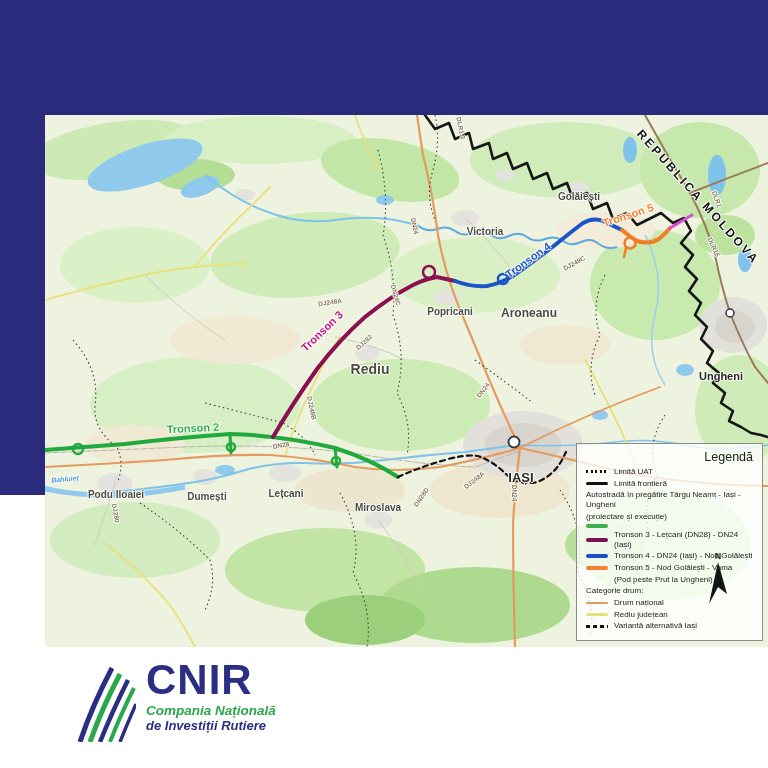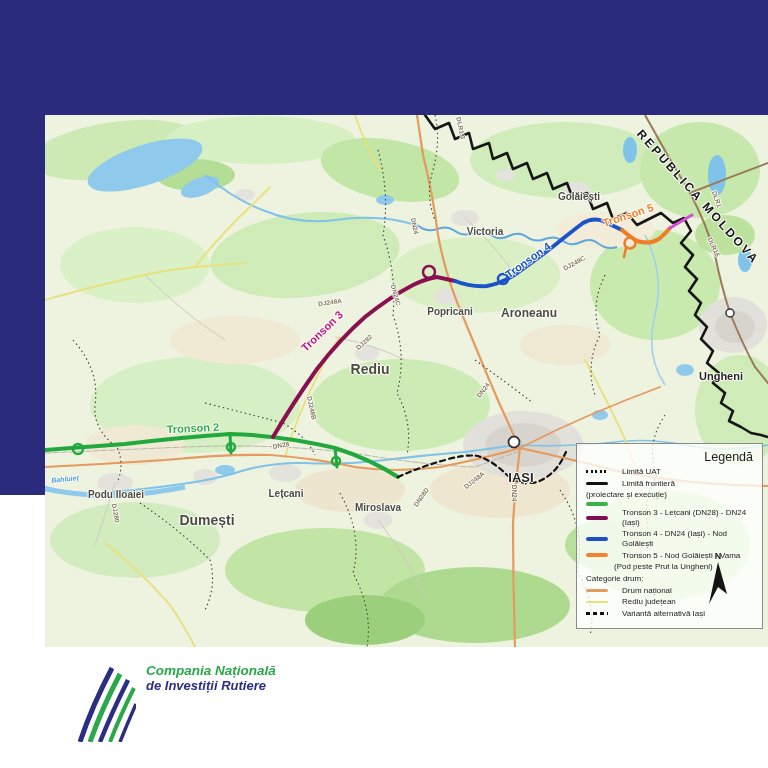--- a/index.html
+++ b/index.html
@@ -22,21 +22,21 @@
   .maplabel.place { color:#4c4b40; font-weight:bold; }
   .maplabel.place.city { color:#26251f;margin-top:48px; }
   .maplabel.place.spread { letter-spacing:2.5px; color:#151515; }
   .maplabel.route { font-weight:bold; }
   .maplabel.road { color:#86765a; font-weight:600; font-size:6.5px; }
   .maplabel.water { color:#4d9bd4; font-style:italic; font-weight:600; font-size:7px; }
   
   .legend { position:absolute; left:531px; top:328px; width:187px; background:rgba(255,255,255,.78);
     border:1px solid #8b8b8b; padding:6px 9px 7px 9px; z-index:5; }
   .legend-title { font-size:12.5px; color:#1c1c1c; margin-bottom:3px;text-align:right; }
-  .leg-row { display:flex; align-items:center; margin:2px 0; font-size:8px; color:#222; line-height:1.2;gap:8px; }
+  .leg-row { display:flex; align-items:center; margin:2px 0; font-size:8px; color:#222; line-height:1.2; }
   .leg-row .leg-swatch { width:22px; height:4px; margin-right:6px; flex:none; border-radius:2px; }
   .leg-swatch.dotted { height:3px; border-radius:0; background:repeating-linear-gradient(90deg,#111 0 2px,transparent 2px 4.5px); }
   .leg-swatch.solid  { height:3px; background:#111; }
   .leg-swatch.dashed { height:3px; border-radius:0; background:repeating-linear-gradient(90deg,#111 0 4px,transparent 4px 7px); }
   .leg-swatch.thin   { height:2.5px; }
   .leg-sub { margin-left:28px; font-size:8px; color:#222; line-height:1.2; }
   .leg-text { font-size:8px; color:#222; margin:2px 0; line-height:1.25; }
   .north { position:absolute; left:128px; top:108px; width:26px; text-align:center; }
   .north .n-letter { font-size:9px; font-weight:bold; color:#222; display:block; line-height:8px; }
   
@@ -190,21 +190,21 @@
 
   <div id="map-labels">
       <div class="maplabel place" style="left: 422px; top: 116px; font-size: 10px; transform: translate(-50%, -50%) rotate(0deg); margin-left: 18px;">Victoria</div>
       <div class="maplabel place" style="left: 534px; top: 81px; font-size: 10px; transform: translate(-50%, -50%) rotate(0deg);">Golăiești</div>
       <div class="maplabel place" style="left: 405px; top: 196px; font-size: 10px; transform: translate(-50%, -50%) rotate(0deg);">Popricani</div>
       <div class="maplabel place" style="left: 484px; top: 198px; font-size: 12px; transform: translate(-50%, -50%) rotate(0deg);">Aroneanu</div>
       <div class="maplabel place" style="left: 325px; top: 254px; font-size: 14px; transform: translate(-50%, -50%) rotate(0deg);">Rediu</div>
       <div class="maplabel place city" style="left: 476px; top: 314px; font-size: 13px; transform: translate(-50%, -50%) rotate(0deg);">IAȘI</div>
       <div class="maplabel place city" style="left: 676px; top: 213px; font-size: 11px; transform: translate(-50%, -50%) rotate(0deg);">Ungheni</div>
       <div class="maplabel place" style="left: 71px; top: 379px; font-size: 10px; transform: translate(-50%, -50%) rotate(0deg);">Podu Iloaiei</div>
-      <div class="maplabel place" style="left: 162px; top: 381px; font-size: 14px; transform: translate(-50%, -50%) rotate(0deg); margin-top: 24px;">Dumești</div>
+      <div class="maplabel place" style="left: 162px; top: 381px; font-size: 10px; transform: translate(-50%, -50%) rotate(0deg);">Dumești</div>
       <div class="maplabel place" style="left: 241px; top: 378px; font-size: 10px; transform: translate(-50%, -50%) rotate(0deg);">Lețcani</div>
       <div class="maplabel place" style="left: 333px; top: 392px; font-size: 10px; transform: translate(-50%, -50%) rotate(0deg);">Miroslava</div>
       <div class="maplabel place spread" style="left: 653px; top: 82px; font-size: 12px; transform: translate(-50%, -50%) rotate(48deg);">REPUBLICA MOLDOVA</div>
       <div class="maplabel route" style="left: 148px; top: 313px; font-size: 11px; color: rgb(47, 174, 71); transform: translate(-50%, -50%) rotate(-3deg);">Tronson 2</div>
       <div class="maplabel route" style="left: 277px; top: 216px; font-size: 11px; color: rgb(196, 21, 124); transform: translate(-50%, -50%) rotate(-44deg);">Tronson 3</div>
       <div class="maplabel route" style="left: 483px; top: 145px; font-size: 11px; color: rgb(28, 83, 200); transform: translate(-50%, -50%) rotate(-36deg);">Tronson 4</div>
       <div class="maplabel route" style="left: 583px; top: 100px; font-size: 11px; color: rgb(242, 128, 36); transform: translate(-50%, -50%) rotate(-18deg);">Tronson 5</div>
       <div class="maplabel road" style="left: 236px; top: 330px; transform: translate(-50%, -50%) rotate(-10deg);">DN28</div>
       <div class="maplabel road" style="left: 469px; top: 378px; transform: translate(-50%, -50%) rotate(90deg);">DN24</div>
       <div class="maplabel road" style="left: 438px; top: 275px; transform: translate(-50%, -50%) rotate(-52deg);">DN24</div>
@@ -227,20 +227,21 @@
     <div class="legend-title">Legendă</div>
     <div id="legend-items">
         <div class="leg-row">
           <span class="leg-swatch dotted"></span>
           <span>Limită UAT</span>
         </div>
         <div class="leg-row">
           <span class="leg-swatch solid"></span>
           <span>Limită frontieră</span>
         </div>
+        <div class="leg-text">Autostradă în pregătire Târgu Neamț - Iași - Ungheni</div>
         <div class="leg-text">(proiectare și execuție)</div>
         <div class="leg-row">
           <span class="leg-swatch route" style="background: rgb(59, 177, 76);"></span>
         </div>
         <div class="leg-row">
           <span class="leg-swatch route" style="background: rgb(125, 16, 82);"></span>
           <span>Tronson 3 - Lețcani (DN28) - DN24 (Iași)</span>
         </div>
         <div class="leg-row">
           <span class="leg-swatch route" style="background: rgb(29, 80, 196);"></span>
@@ -277,16 +278,17 @@
 
 <div class="logo-block">
   <svg width="58" height="82" viewBox="0 0 58 82">
     <path d="M2,82 Q14,46 34,8" stroke="#2b2e83" stroke-width="5" fill="none"></path>
     <path d="M12,82 Q24,48 42,14" stroke="#2aa84a" stroke-width="5" fill="none"></path>
     <path d="M22,82 Q34,52 50,20" stroke="#2b2e83" stroke-width="4.5" fill="none"></path>
     <path d="M32,82 Q42,56 56,28" stroke="#2aa84a" stroke-width="4" fill="none"></path>
     <path d="M42,82 Q50,62 58,44" stroke="#2b2e83" stroke-width="3.5" fill="none"></path>
   </svg>
   <div class="logo-text">
+    <div class="acronym">CNIR</div>
     <div class="l1">Compania Națională</div>
     <div class="l2">de Investiții Rutiere</div>
   </div>
 </div>
 
 </body></html>

